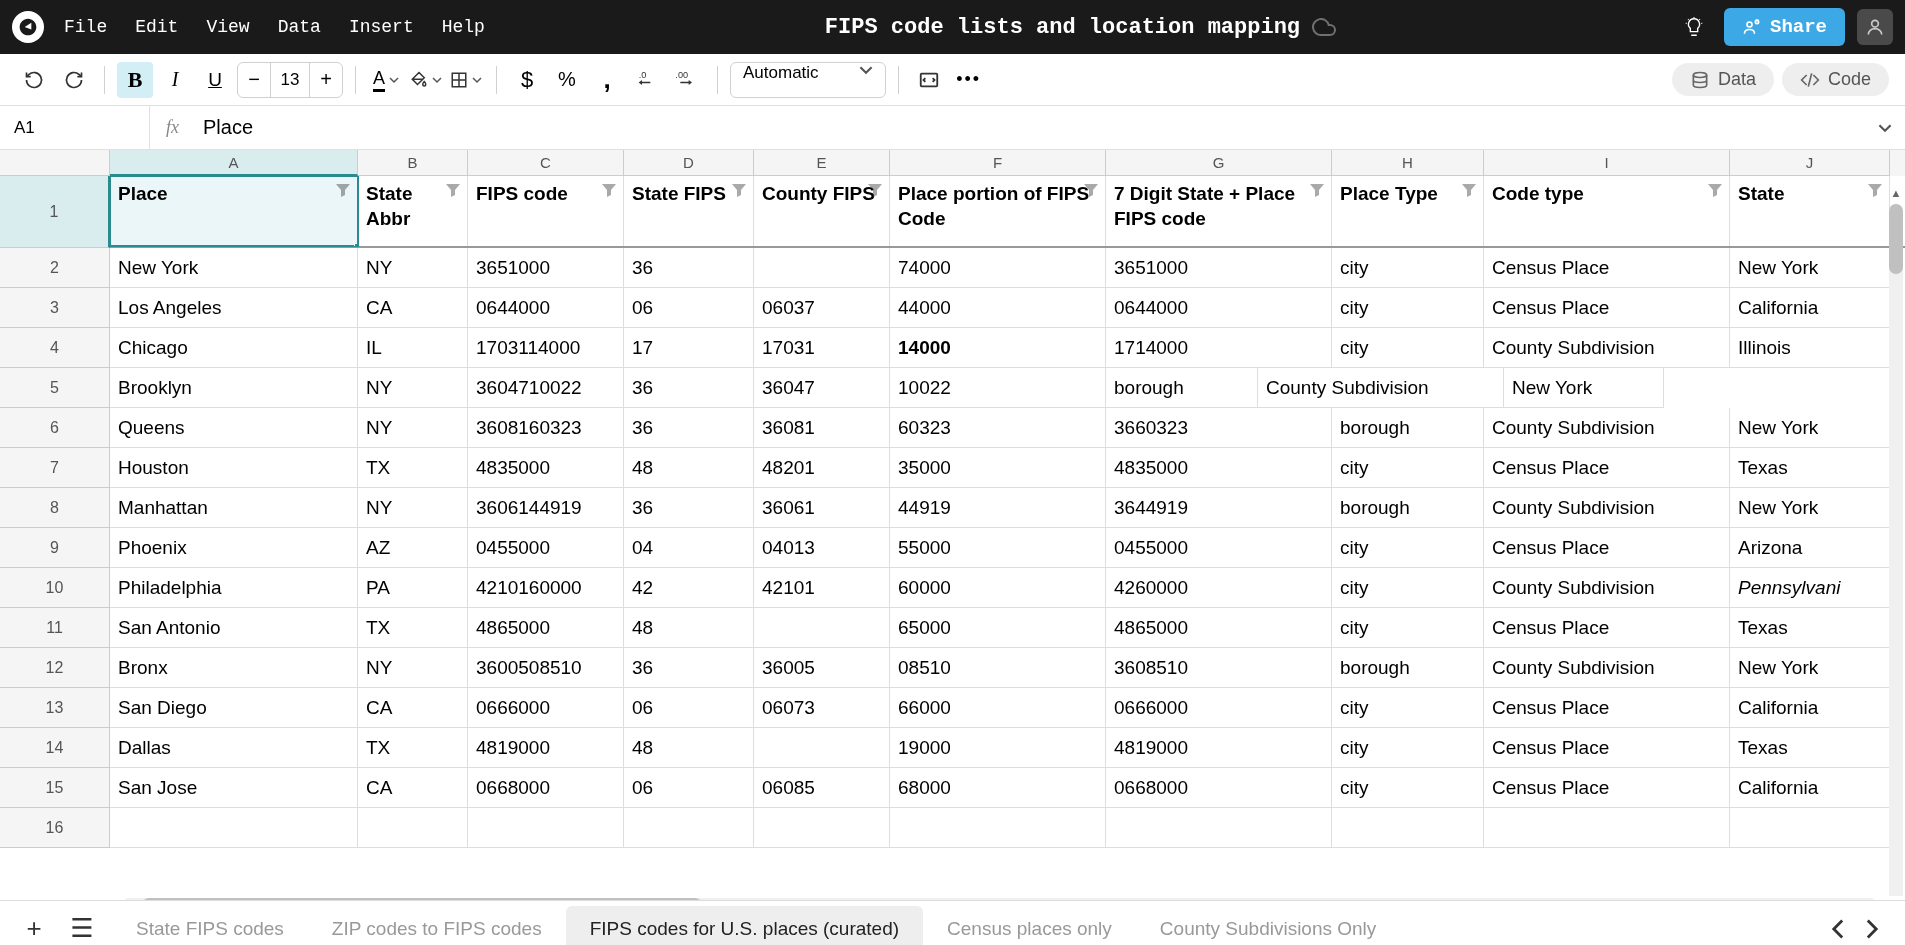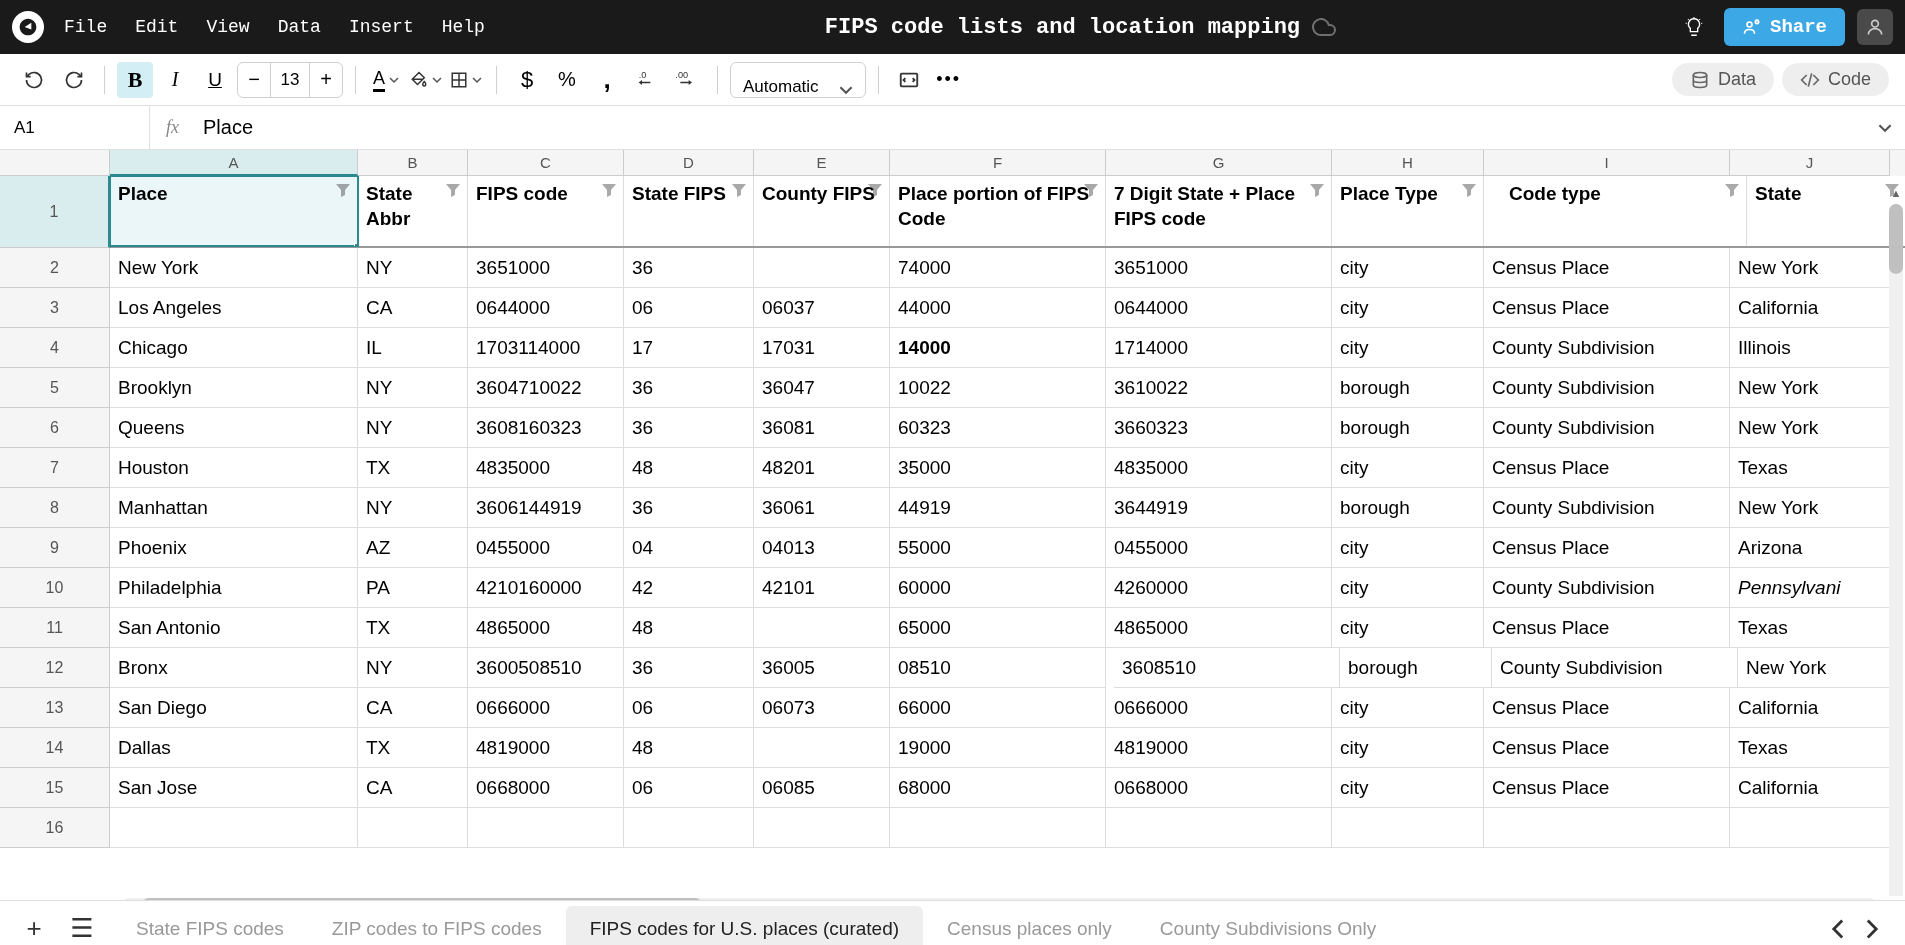--- a/index.html
+++ b/index.html
@@ -20,21 +20,21 @@
 
 
 .toolbar { height: 52px; display: flex; align-items: center; padding: 0 16px; border-bottom: 1px solid #e0e0e0; gap: 4px; }
 .tb-btn { width: 36px; height: 36px; display: flex; align-items: center; justify-content: center; cursor: pointer; border-radius: 4px; font-size: 20px; }
 .tb-btn.active { background: #d4eef5; }
 .tb-sep { width: 1px; height: 28px; background: #d0d0d0; margin: 0 8px; }
 .font-size-group { display: flex; align-items: center; border: 1px solid #d0d0d0; border-radius: 6px; height: 36px; }
 .font-size-group .tb-btn { width: 32px; height: 34px; }
 .font-size-val { width: 40px; text-align: center; font-size: 17px; border-left: 1px solid #d0d0d0; border-right: 1px solid #d0d0d0; height: 34px; line-height: 34px; }
 .dropdown-btn { display: flex; align-items: center; gap: 4px; }
-.format-select { border: 1px solid #d0d0d0; border-radius: 6px; height: 36px; padding: 0 12px; display: flex; align-items: flex-end; gap: 20px; font-size: 17px; cursor: pointer; }
+.format-select { border: 1px solid #d0d0d0; border-radius: 6px; height: 36px; padding: 0 12px; display: flex; align-items: flex-start; gap: 40px; font-size: 17px; cursor: pointer; }
 .toolbar-right { margin-left: auto; display: flex; gap: 8px; }
 .pill-btn { background: #eee; border-radius: 18px; padding: 6px 18px; display: flex; align-items: center; gap: 8px; font-size: 18px; color: #555; cursor: pointer; }
 
 
 .formula-bar { height: 44px; display: flex; align-items: center; border-bottom: 1px solid #e0e0e0; }
 .cell-ref { width: 150px; padding: 0 14px; font-size: 17px; border-right: 1px solid #e0e0e0; height: 100%; display: flex; align-items: center; }
 .fx-label { padding: 0 16px; color: #888; font-style: italic; font-size: 18px; font-family: serif; }
 .formula-val { flex: 1; font-size: 20px; padding: 0 8px; }
 .formula-expand { width: 40px; display: flex; align-items: center; justify-content: center; cursor: pointer; }
 
@@ -328,21 +328,21 @@
             <svg class="filter-icon" viewBox="0 0 16 16" fill="#555">
               <path d="M1 2h14l-5 6v5l-4 2v-7L1 2z"></path>
             </svg>
           </div>
           <div class="cell" style="width: 152px;">
             <span>Place Type</span>
             <svg class="filter-icon" viewBox="0 0 16 16" fill="#555">
               <path d="M1 2h14l-5 6v5l-4 2v-7L1 2z"></path>
             </svg>
           </div>
-          <div class="cell" style="width: 246px; margin-left: 17px;">
+          <div class="cell" style="width: 246px;">
             <span>Code type</span>
             <svg class="filter-icon" viewBox="0 0 16 16" fill="#555">
               <path d="M1 2h14l-5 6v5l-4 2v-7L1 2z"></path>
             </svg>
           </div>
           <div class="cell" style="width: 160px;">
             <span>State</span>
             <svg class="filter-icon" viewBox="0 0 16 16" fill="#555">
               <path d="M1 2h14l-5 6v5l-4 2v-7L1 2z"></path>
             </svg>
@@ -385,21 +385,20 @@
             <div class="cell" style="width: 246px;">County Subdivision</div>
             <div class="cell" style="width: 160px;">Illinois</div>
           </div>
           <div class="row">
             <div class="cell" style="width: 248px;">Brooklyn</div>
             <div class="cell" style="width: 110px;">NY</div>
             <div class="cell" style="width: 156px;">3604710022</div>
             <div class="cell" style="width: 130px;">36</div>
             <div class="cell" style="width: 136px;">36047</div>
             <div class="cell" style="width: 216px;">10022</div>
-            <div class="cell" style="width: 226px;">3610022</div>
             <div class="cell" style="width: 152px;">borough</div>
             <div class="cell" style="width: 246px;">County Subdivision</div>
             <div class="cell" style="width: 160px;">New York</div>
           </div>
           <div class="row">
             <div class="cell" style="width: 248px;">Queens</div>
             <div class="cell" style="width: 110px;">NY</div>
             <div class="cell" style="width: 156px;">3608160323</div>
             <div class="cell" style="width: 130px;">36</div>
             <div class="cell" style="width: 136px;">36081</div>
@@ -469,21 +468,21 @@
             <div class="cell" style="width: 246px;">Census Place</div>
             <div class="cell" style="width: 160px;">Texas</div>
           </div>
           <div class="row">
             <div class="cell" style="width: 248px;">Bronx</div>
             <div class="cell" style="width: 110px;">NY</div>
             <div class="cell" style="width: 156px;">3600508510</div>
             <div class="cell" style="width: 130px;">36</div>
             <div class="cell" style="width: 136px;">36005</div>
             <div class="cell" style="width: 216px;">08510</div>
-            <div class="cell" style="width: 226px; margin-left: 8px;">3608510</div>
+            <div class="cell" style="width: 226px;">3608510</div>
             <div class="cell" style="width: 152px;">borough</div>
             <div class="cell" style="width: 246px;">County Subdivision</div>
             <div class="cell" style="width: 160px;">New York</div>
           </div>
           <div class="row">
             <div class="cell" style="width: 248px;">San Diego</div>
             <div class="cell" style="width: 110px;">CA</div>
             <div class="cell" style="width: 156px;">0666000</div>
             <div class="cell" style="width: 130px;">06</div>
             <div class="cell" style="width: 136px;">06073</div>

